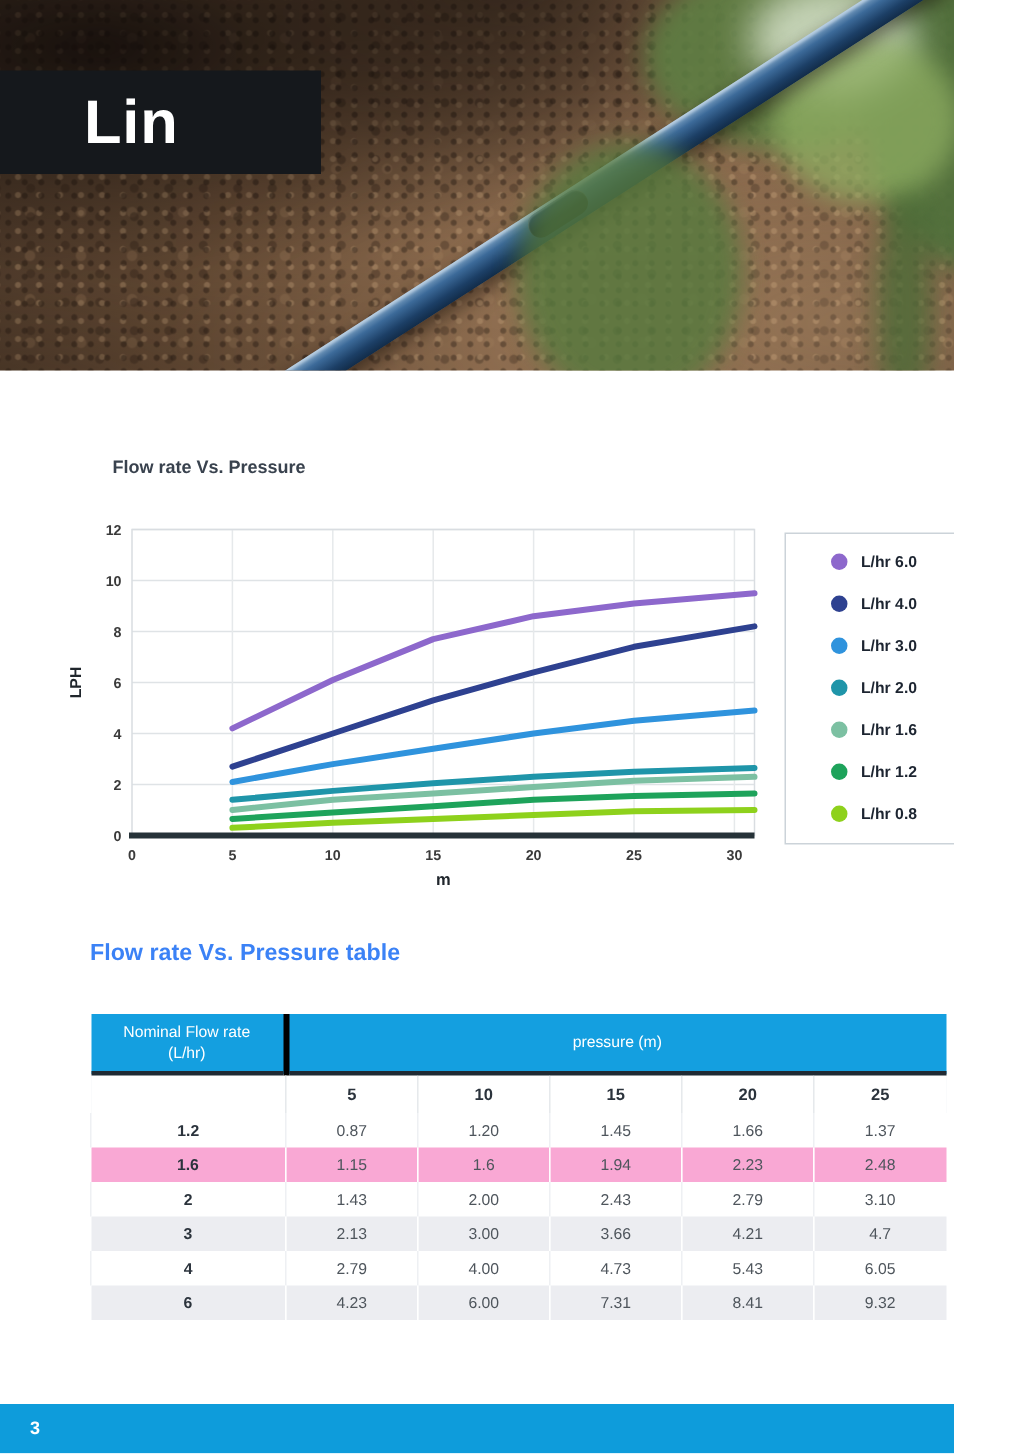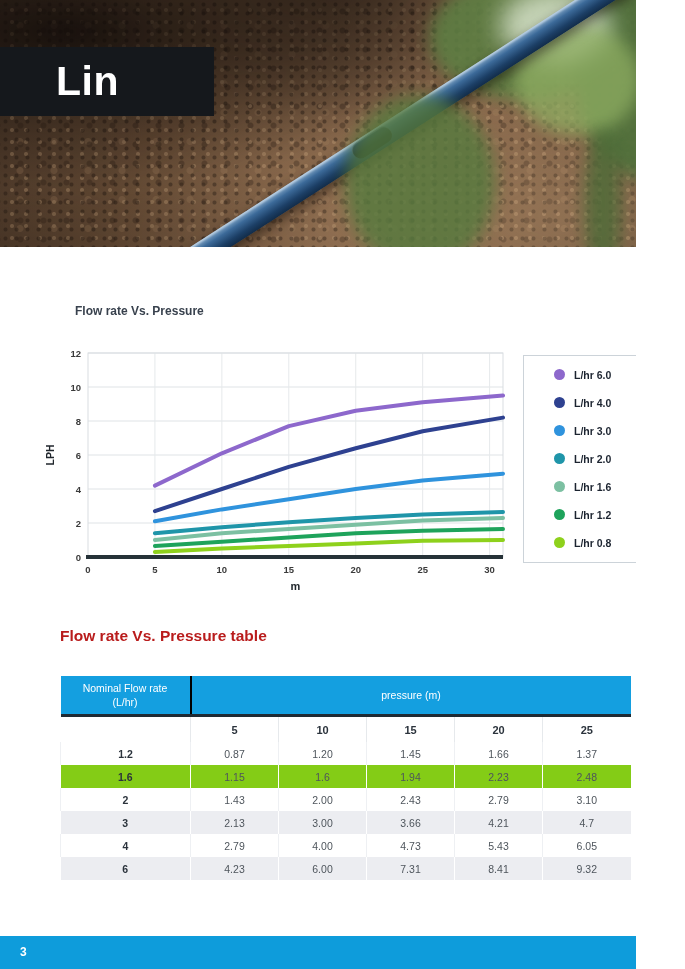--- a/index.html
+++ b/index.html
@@ -45,27 +45,27 @@
   
   .chart-title{position:absolute;left:75px;top:304px;font-size:12px;font-weight:700;color:#39424e;}
   .chart-svg{position:absolute;left:40px;top:345px;}
   .legend{position:absolute;left:523px;top:355px;width:136px;height:208px;background:#fff;
     border:1px solid #ccd3d9;box-sizing:border-box;padding:13px 0 0 30px;}
   .legend-item{display:flex;height:28px;}
   .legend-dot{width:11px;height:11px;border-radius:50%;flex:0 0 11px;}
   .legend-label{margin-left:9px;font-size:10.5px;font-weight:700;color:#1c2430;}
 
   
-  .table-title{position:absolute;left:60px;top:627px;font-size:15.5px;font-weight:700;color:#b91c1c;}
+  .table-title{position:absolute;left:60px;top:627px;font-size:15.5px;font-weight:700;color:#3b82f6;}
   .flow-table{position:absolute;left:60px;top:676px;width:570px;border-collapse:collapse;
     table-layout:fixed;font-size:10.5px;color:#4e555c;}
   .flow-table th,.flow-table td{text-align:center;vertical-align:middle;padding:0;}
   .flow-table thead th{background:#149fe0;color:#ffffff;font-weight:400;height:38px;
     border-bottom:3px solid #1f2a33;font-size:10.5px;line-height:1.35;}
-  .flow-table thead th.span-head{border-left:2px solid #000000;}
+  .flow-table thead th.span-head{border-left:4px solid #000000;}
   .flow-table tr.subhead td{height:25px;font-weight:700;font-size:11px;color:#2b333c;background:#fff;
     border-left:1px solid #e6e9ec;}
   .flow-table tr.subhead td:first-child{border-left:none;}
   .flow-table tbody tr{height:23px;background:#ffffff;}
   .flow-table tbody tr:nth-child(odd){background:#ecedf1;}
   .flow-table tbody td{border-left:1px solid #ffffff;}
   .flow-table tbody tr:nth-child(even) td{border-left:1px solid #eef0f3;}
   .flow-table tbody td:first-child{border-left:none;font-weight:700;color:#2b333c;}
 
   
@@ -194,21 +194,21 @@
           <td>25</td>
         </tr>
         <tr style="background: rgb(255, 255, 255);">
           <td>1.2</td>
           <td>0.87</td>
           <td>1.20</td>
           <td>1.45</td>
           <td>1.66</td>
           <td>1.37</td>
         </tr>
-        <tr style="background: #84cc16;">
+        <tr style="background: #f9a8d4;">
           <td>1.6</td>
           <td>1.15</td>
           <td>1.6</td>
           <td>1.94</td>
           <td>2.23</td>
           <td>2.48</td>
         </tr>
         <tr style="background: rgb(255, 255, 255);">
           <td>2</td>
           <td>1.43</td>

